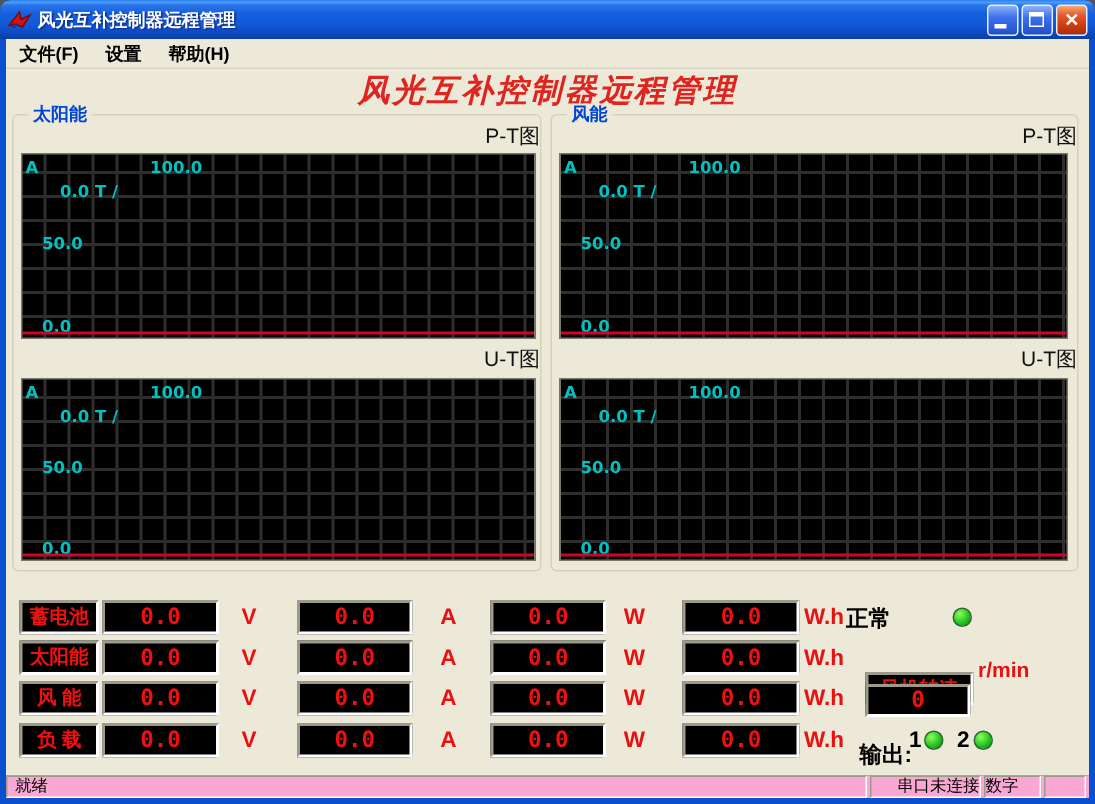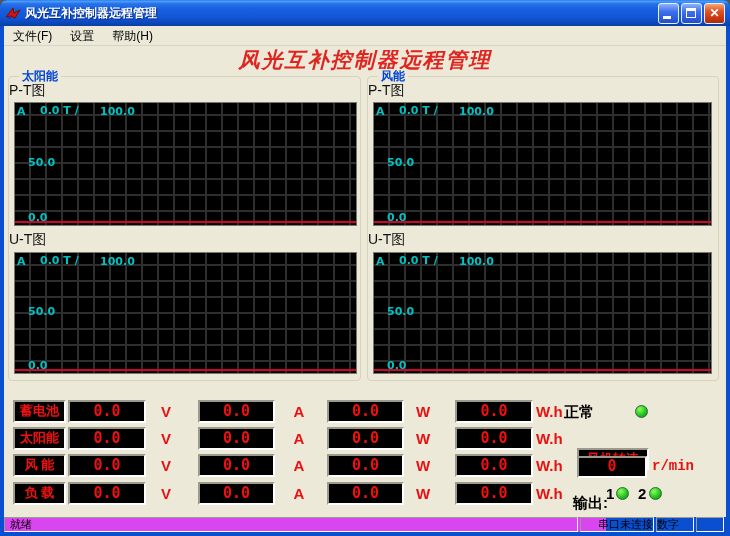--- a/index.html
+++ b/index.html
@@ -24,50 +24,50 @@
     position:relative; cursor:pointer;
   }
   .wbtn.close { background:linear-gradient(180deg,#f5a871 0%,#e0572b 35%,#cc3a11 70%,#a82d0a 100%); color:#fff; font-size:12px; font-weight:bold; text-align:center; line-height:19px; }
   .glyph-min { position:absolute; left:4px; bottom:4px; width:8px; height:3px; background:#fff; }
   .glyph-max { position:absolute; left:4px; top:4px; width:10px; height:10px; border:1px solid #fff; border-top-width:3px; }
   
   .menubar {
     position:absolute; left:4px; top:26px; width:722px; height:20px;
     background:#ece9d8; border-bottom:1px solid #d8d4c4; display:flex; align-items:center;
   }
-  .menu-item { font-size:12px; color:#000; padding:0 9px; height:100%; line-height:20px; cursor:default; }
+  .menu-item { font-size:12px; color:#000; padding:0 9px; height:100%; line-height:20px; cursor:default;font-weight:bold; }
   
   .content { position:absolute; left:4px; top:46px; width:722px; height:471px; background:#ece9d8; }
   .heading {
     position:absolute; left:0; top:1px; width:100%; height:27px; line-height:27px;
     text-align:center; color:#e02420; font-size:21px; font-weight:bold; font-style:italic;
     font-family:"Liberation Serif", serif; letter-spacing:2px;
   }
   .groupbox { position:absolute; top:30px; height:305px; border:1px solid #d5d2bd; border-radius:4px; }
   .gb-left { left:4px; width:353px; }
   .gb-right { left:363px; width:352px; }
   .gb-label {
     position:absolute; top:-8px; left:10px; background:#ece9d8; padding:0 3px;
     font-size:12px; font-weight:bold; color:#0046d5; line-height:14px;
   }
-  .chart-title { position:absolute; left:0; width:100%; text-align:left; font-size:14px; color:#111; }
+  .chart-title { position:absolute; left:0; width:100%; text-align:right; font-size:14px; color:#111; }
   .ct-1 { top:5px; } .ct-2 { top:154px; }
   .chart {
     position:absolute; background:#000; border:1px solid #7a786a;
     background-image:linear-gradient(to right,#2e2e2e 2px,transparent 2px),
                      linear-gradient(to bottom,#2e2e2e 2px,transparent 2px);
     background-size:16px 16px; background-position:14px 11px;
   }
   .chart-1 { top:25px; height:124px; }
   .chart-2 { top:175px; height:122px; }
   .gb-left .chart { left:5px; width:343px; }
   .gb-right .chart { left:5px; width:339px; }
   .cy { position:absolute; color:#00c2c2; font-size:11px; font-weight:bold; font-family:"DejaVu Sans", sans-serif; }
   .ch-a { left:2px; top:2px; }
-  .ch-scale { left:25px; top:1px; }
+  .ch-scale { left:25px; top:18px; }
   .ch-max { left:85px; top:2px; }
   .ch-mid { left:13px; top:50%; margin-top:-8px; }
   .ch-min { left:13px; bottom:1px; }
   .zeroline { position:absolute; left:0; right:0; bottom:2px; height:2px; background:#cf0428; }
   
   .row { position:absolute; left:0; width:722px; height:23px; }
   .ledlabel, .ledbox {
     position:absolute; top:0; height:23px; background:#000;
     border:2px solid; border-color:#9c9a8c #ffffff #ffffff #9c9a8c;
     color:#f01010; font-weight:bold; text-align:center; line-height:18px;
@@ -90,21 +90,21 @@
     position:absolute; width:13px; height:13px; border-radius:50%;
     background:radial-gradient(circle at 35% 30%, #8aff5a, #1fbf1f 60%, #0f8f0f);
     border:1px solid #2d6a2d;
   }
   .fanbox {
     position:absolute; background:#000; border:2px solid; border-color:#9c9a8c #fff #fff #9c9a8c;
     color:#f01010; font-weight:bold; text-align:center;
   }
   .rmin { position:absolute; color:#e81010; font-size:14px; font-weight:bold; }
   
-  .statusbar { position:absolute; left:4px; top:517px; width:602px; height:15px; background:#d946ef; }
+  .statusbar { position:absolute; left:4px; top:517px; width:722px; height:15px; background:#f9a8d4; }
   .sb-panel {
     position:absolute; top:0; height:15px; border:1px solid; border-color:#9c9a8c #fff #fff #9c9a8c;
     font-size:11px; color:#000; line-height:13px; overflow:hidden;
   }
   .sb-1 { left:0; width:574px; padding-left:5px; }
   .sb-2 { left:576px; width:74px; text-align:right; }
   .sb-3 { left:652px; width:38px; text-align:left; }
   .sb-4 { left:692px; width:28px; }
 </style>
 </head>
@@ -227,21 +227,21 @@
       <span class="unit u-w">W</span>
       <span class="ledbox c-v4">0.0</span>
       <span class="unit u-wh">W.h</span>
     </div>
 
     <span class="blacktext" style="left:560px; top:357px;">正常</span>
     <span class="led-circle" style="left:631px; top:359px;"></span>
 
     <span class="fanbox" style="left:573px; top:402px; width:72px; height:22px; font-size:13px; line-height:17px;">风机转速</span>
     <span class="fanbox" style="left:573px; top:410px; width:70px; height:22px; font-size:15px; line-height:17px; font-family:'DejaVu Sans Mono', monospace;">0</span>
-    <span class="rmin" style="left:648px; top:412px;font-family:Liberation Mono, monospace;">r/min</span>
+    <span class="rmin" style="left:648px; top:392px;">r/min</span>
 
     <span class="blacktext" style="left:569px; top:448px;">输出:</span>
     <span class="blacktext" style="left:602px; top:439px;">1</span>
     <span class="led-circle" style="left:612px; top:441px;"></span>
     <span class="blacktext" style="left:634px; top:439px;">2</span>
     <span class="led-circle" style="left:645px; top:441px;"></span>
   </div>
 
   <div class="statusbar">
     <span class="sb-panel sb-1">就绪</span>

